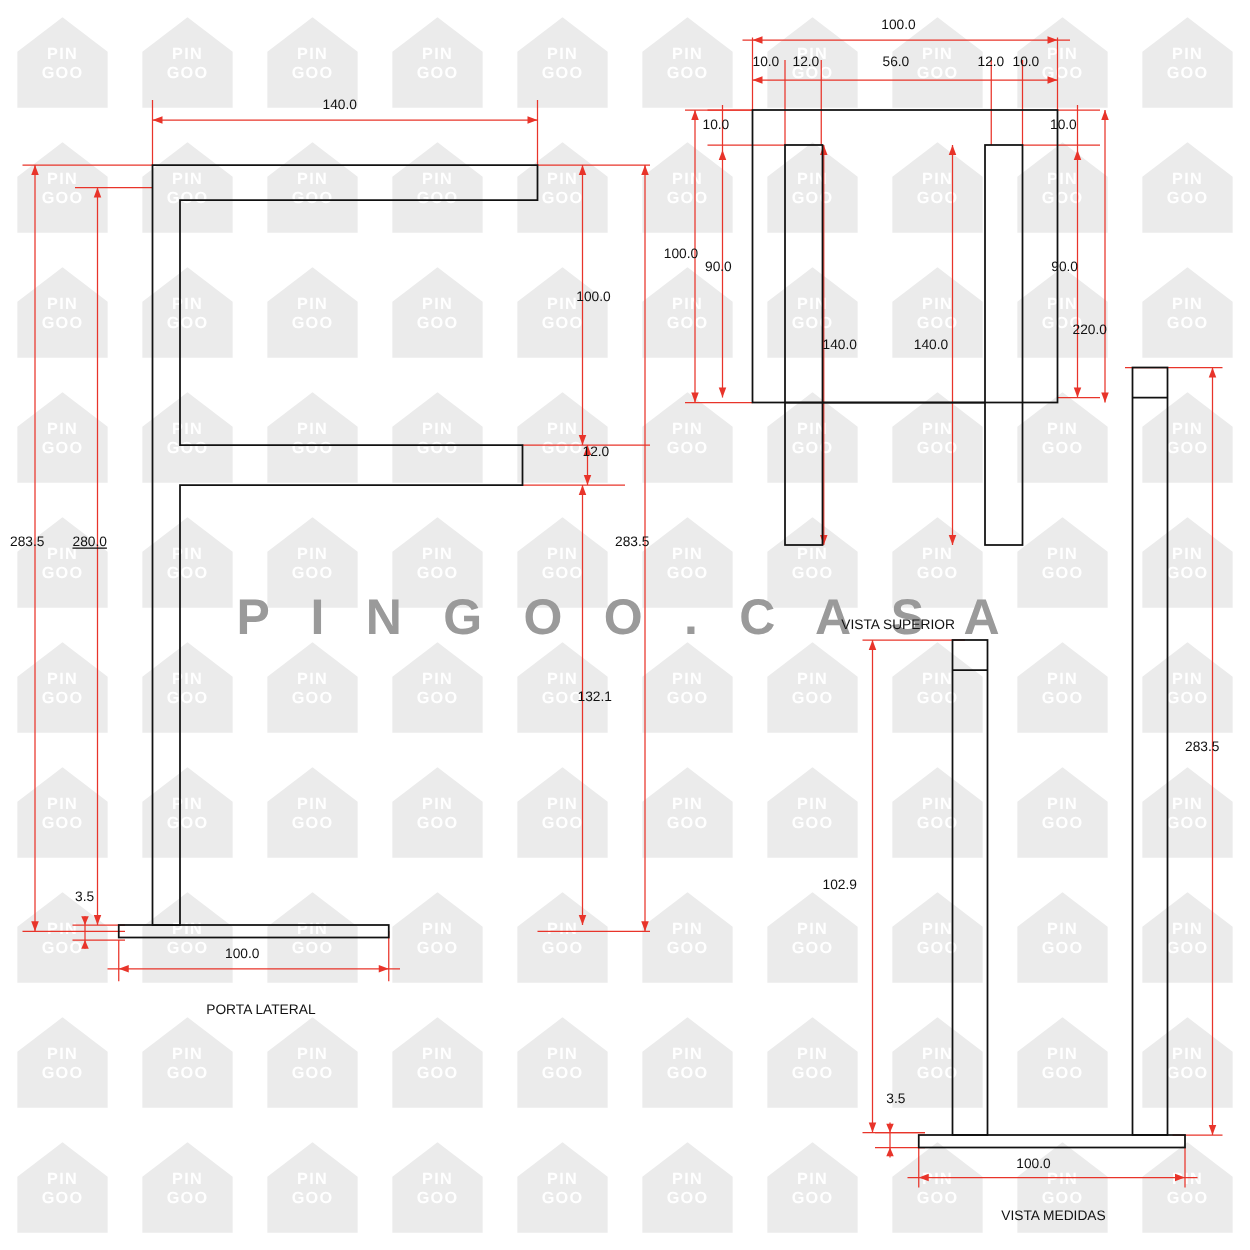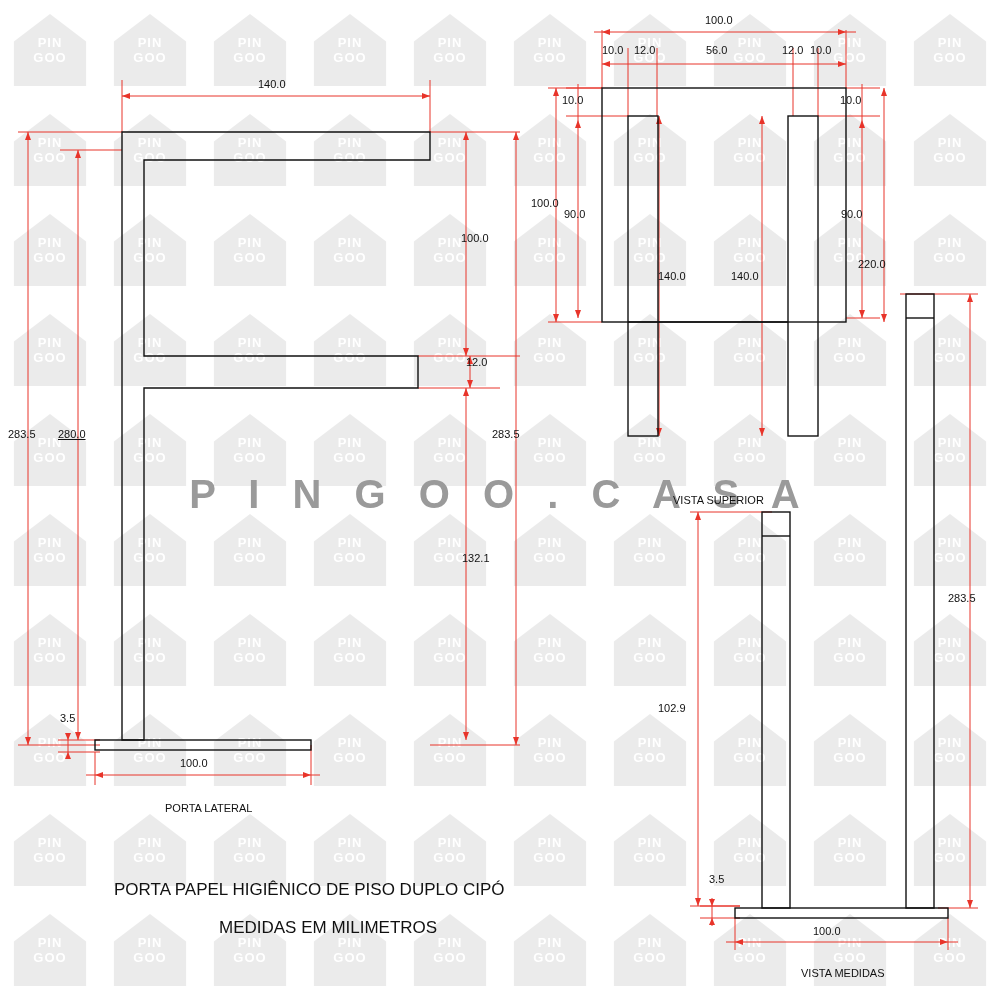--- a/index.html
+++ b/index.html
@@ -986,18 +986,16 @@
 
   <div class="dim-label" style="left:948px; top:592px;">283.5</div>
   <div class="dim-label" style="left:658px; top:702px;">102.9</div>
   <div class="dim-label" style="left:709px; top:873px;">3.5</div>
   <div class="dim-label" style="left:813px; top:925px;">100.0</div>
 
   <div class="view-label" style="left:165px; top:802px;">PORTA LATERAL</div>
   <div class="view-label" style="left:673px; top:494px;">VISTA SUPERIOR</div>
   <div class="view-label" style="left:801px; top:967px;">VISTA MEDIDAS</div>
 
-  <div class="title-line" style="left:114px; top:880px;">PORTA PAPEL HIGIÊNICO DE PISO DUPLO CIPÓ</div>
-  <div class="title-line" style="left:219px; top:918px;">MEDIDAS EM MILIMETROS</div>
 
   <div id="center-watermark">P I N G O O . C A S A</div>
 
 </div>
 
 </body></html>

